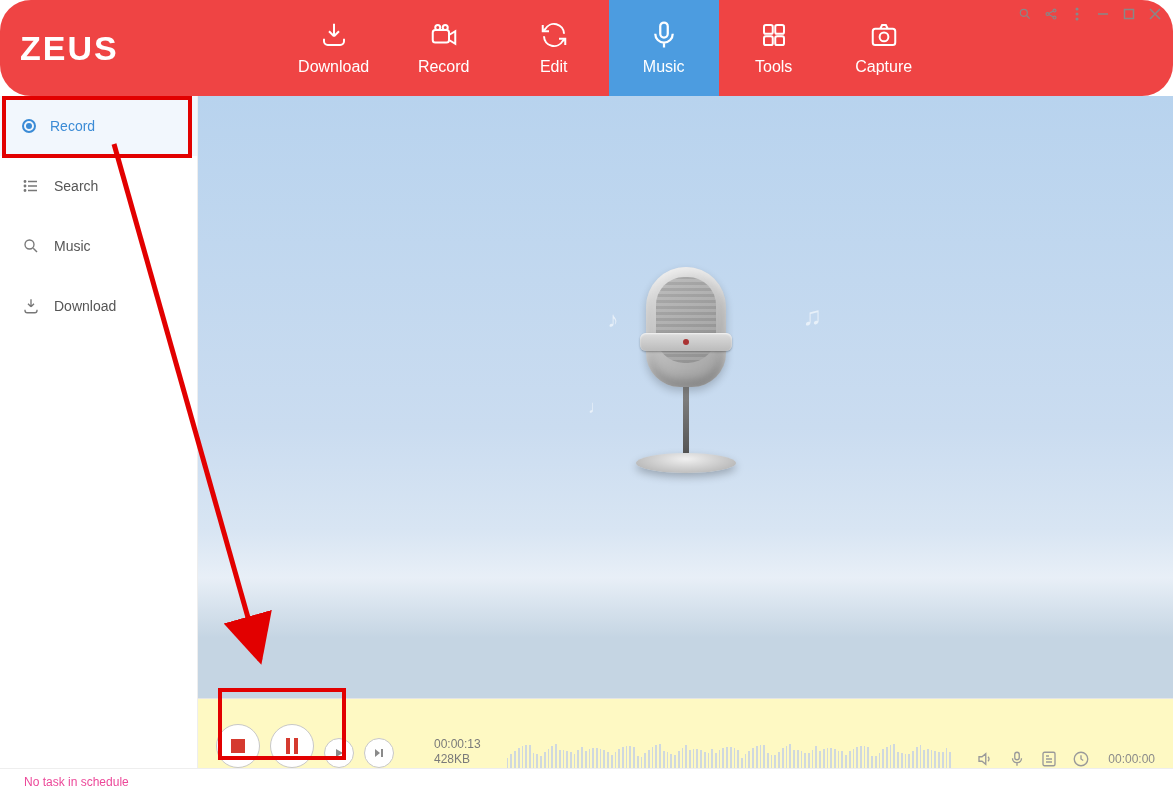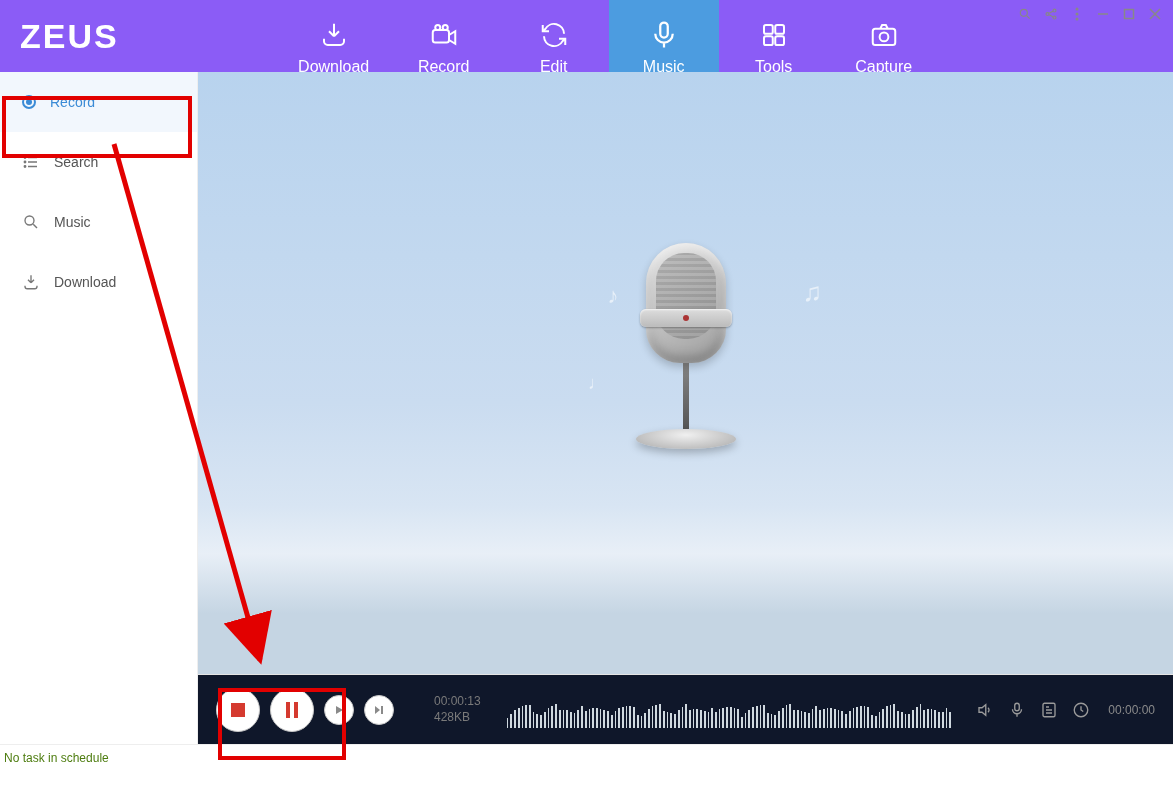--- a/index.html
+++ b/index.html
@@ -1,18 +1,18 @@
 <!DOCTYPE html>
 <html><head>
 <meta charset="utf-8">
 <style>
 * { margin: 0; padding: 0; box-sizing: border-box; font-family: Arial, sans-serif; }
 body { width: 1173px; height: 794px; overflow: hidden; background: #fff; }
 
-.topbar { display: flex; align-items: stretch; height: 72px; background: #8b5cf6; color: #fff; position: relative; }
+.topbar { display: flex; align-items: stretch; height: 96px; background: #ef4444; color: #fff; position: relative; border-radius: 31px; }
 .logo { display: flex; align-items: center; padding: 0 20px; font-size: 34px; font-weight: 900; letter-spacing: 2px; font-family: Impact, 'Arial Black', sans-serif; }
 .topnav { display: flex; margin-left: 140px; }
 .topnav-item { display: flex; flex-direction: column; align-items: center; justify-content: center; width: 110px; height: 96px; font-size: 16px; cursor: pointer; gap: 8px; }
 .topnav-item.active { background: #4c9ce0; }
 .topnav-item svg { width: 30px; height: 30px; }
 .window-controls { position: absolute; top: 6px; right: 10px; display: flex; gap: 10px; align-items: center; color: #888; }
 .window-controls span { width: 16px; height: 16px; display: inline-flex; align-items: center; justify-content: center; cursor: pointer; }
 
 .body-area { display: flex; height: calc(100% - 96px - 26px); }
 .sidebar { width: 198px; background: #fff; border-right: 1px solid #eee; }
@@ -27,33 +27,33 @@
 .mic { position: relative; width: 120px; height: 230px; margin-top: -30px; }
 .mic-head { width: 80px; height: 120px; margin: 0 auto; background: linear-gradient(145deg, #e8e8e8, #9a9a9a); border-radius: 40px 40px 34px 34px; position: relative; box-shadow: inset 0 4px 10px rgba(255,255,255,.7), inset 0 -6px 12px rgba(0,0,0,.25), 0 4px 8px rgba(0,0,0,.2); }
 .mic-head::before { content:''; position:absolute; inset:10px 10px 24px 10px; border-radius:28px; background: repeating-linear-gradient(0deg,#777 0 3px,#999 3px 6px); opacity:.5; }
 .mic-band { position: absolute; left: -6px; right: -6px; top: 66px; height: 18px; background: linear-gradient(#ddd,#bbb); border-radius: 6px; box-shadow: inset 0 1px 2px rgba(255,255,255,.7), 0 1px 2px rgba(0,0,0,.3); }
 .mic-band::after{content:'';position:absolute;left:50%;top:50%;width:6px;height:6px;background:#a33;border-radius:50%;transform:translate(-50%,-50%);}
 .mic-pole { width: 6px; height: 70px; background: linear-gradient(#888,#555); margin: -4px auto 0; }
 .mic-base { width: 100px; height: 20px; margin: 0 auto; background: radial-gradient(ellipse at 50% 30%, #f0f0f0, #aaa); border-radius: 50%; box-shadow: 0 4px 8px rgba(0,0,0,.25); }
 .notes { position: absolute; color: rgba(255,255,255,.6); font-size: 22px; }
 .n1 { top: 35%; left: 42%; } .n2 { top: 34%; left: 62%; font-size: 26px; } .n3 { top: 50%; left: 40%; font-size: 18px; }
 
-.control-bar { height: 70px; background: #0f172a; border-top: 1px solid #e5e5e5; display: flex; align-items: center; padding: 0 18px; gap: 10px; }
+.control-bar { height: 70px; background: #fef9c3; border-top: 1px solid #e5e5e5; display: flex; align-items: flex-end; padding: 0 18px; gap: 10px; }
 .round-btn { width: 44px; height: 44px; border: 1px solid #c8c8c8; border-radius: 50%; background: #fff; display: inline-flex; align-items: center; justify-content: center; cursor: pointer; color: #8a8a8a; }
 .round-btn.sm { width: 30px; height: 30px; }
 .round-btn .square { width: 14px; height: 14px; background: #d53a2f; }
 .round-btn .pause { display: flex; gap: 4px; } .round-btn .pause span { width: 4px; height: 16px; background: #d53a2f; }
 .time-info { margin-left: 30px; font-size: 12px; color: #7a7a7a; line-height: 1.3; text-align: left; }
 .wave { flex: 1; height: 36px; margin: 0 16px; display: flex; align-items: flex-end; gap: 2px; }
 .wave span { flex: 1; background: #cfd8df; }
 .right-icons { display: flex; align-items: center; gap: 14px; color: #9a9a9a; }
 .right-icons .ic { width: 18px; height: 18px; display: inline-flex; align-items: center; justify-content: center; cursor: pointer; }
 .time-right { font-size: 12px; color: #8a8a8a; margin-left: 4px; }
 
-.status-bar { height: 26px; display: flex; align-items: center; padding: 0 4px; font-size: 12px; color: #4d7c0f; border-top: 1px solid #eee; }
+.status-bar { height: 26px; display: flex; align-items: center; padding: 0 24px; font-size: 12px; color: #ec4899; border-top: 1px solid #eee; }
 
 .annot-box { position: absolute; border: 4px solid #e20000; pointer-events: none; }
 .annot-arrow { position: absolute; pointer-events: none; }
 </style>
 </head>
 <body>
 
 <div class="topbar">
   <div class="logo">ZEUS</div>
   <div class="topnav">

